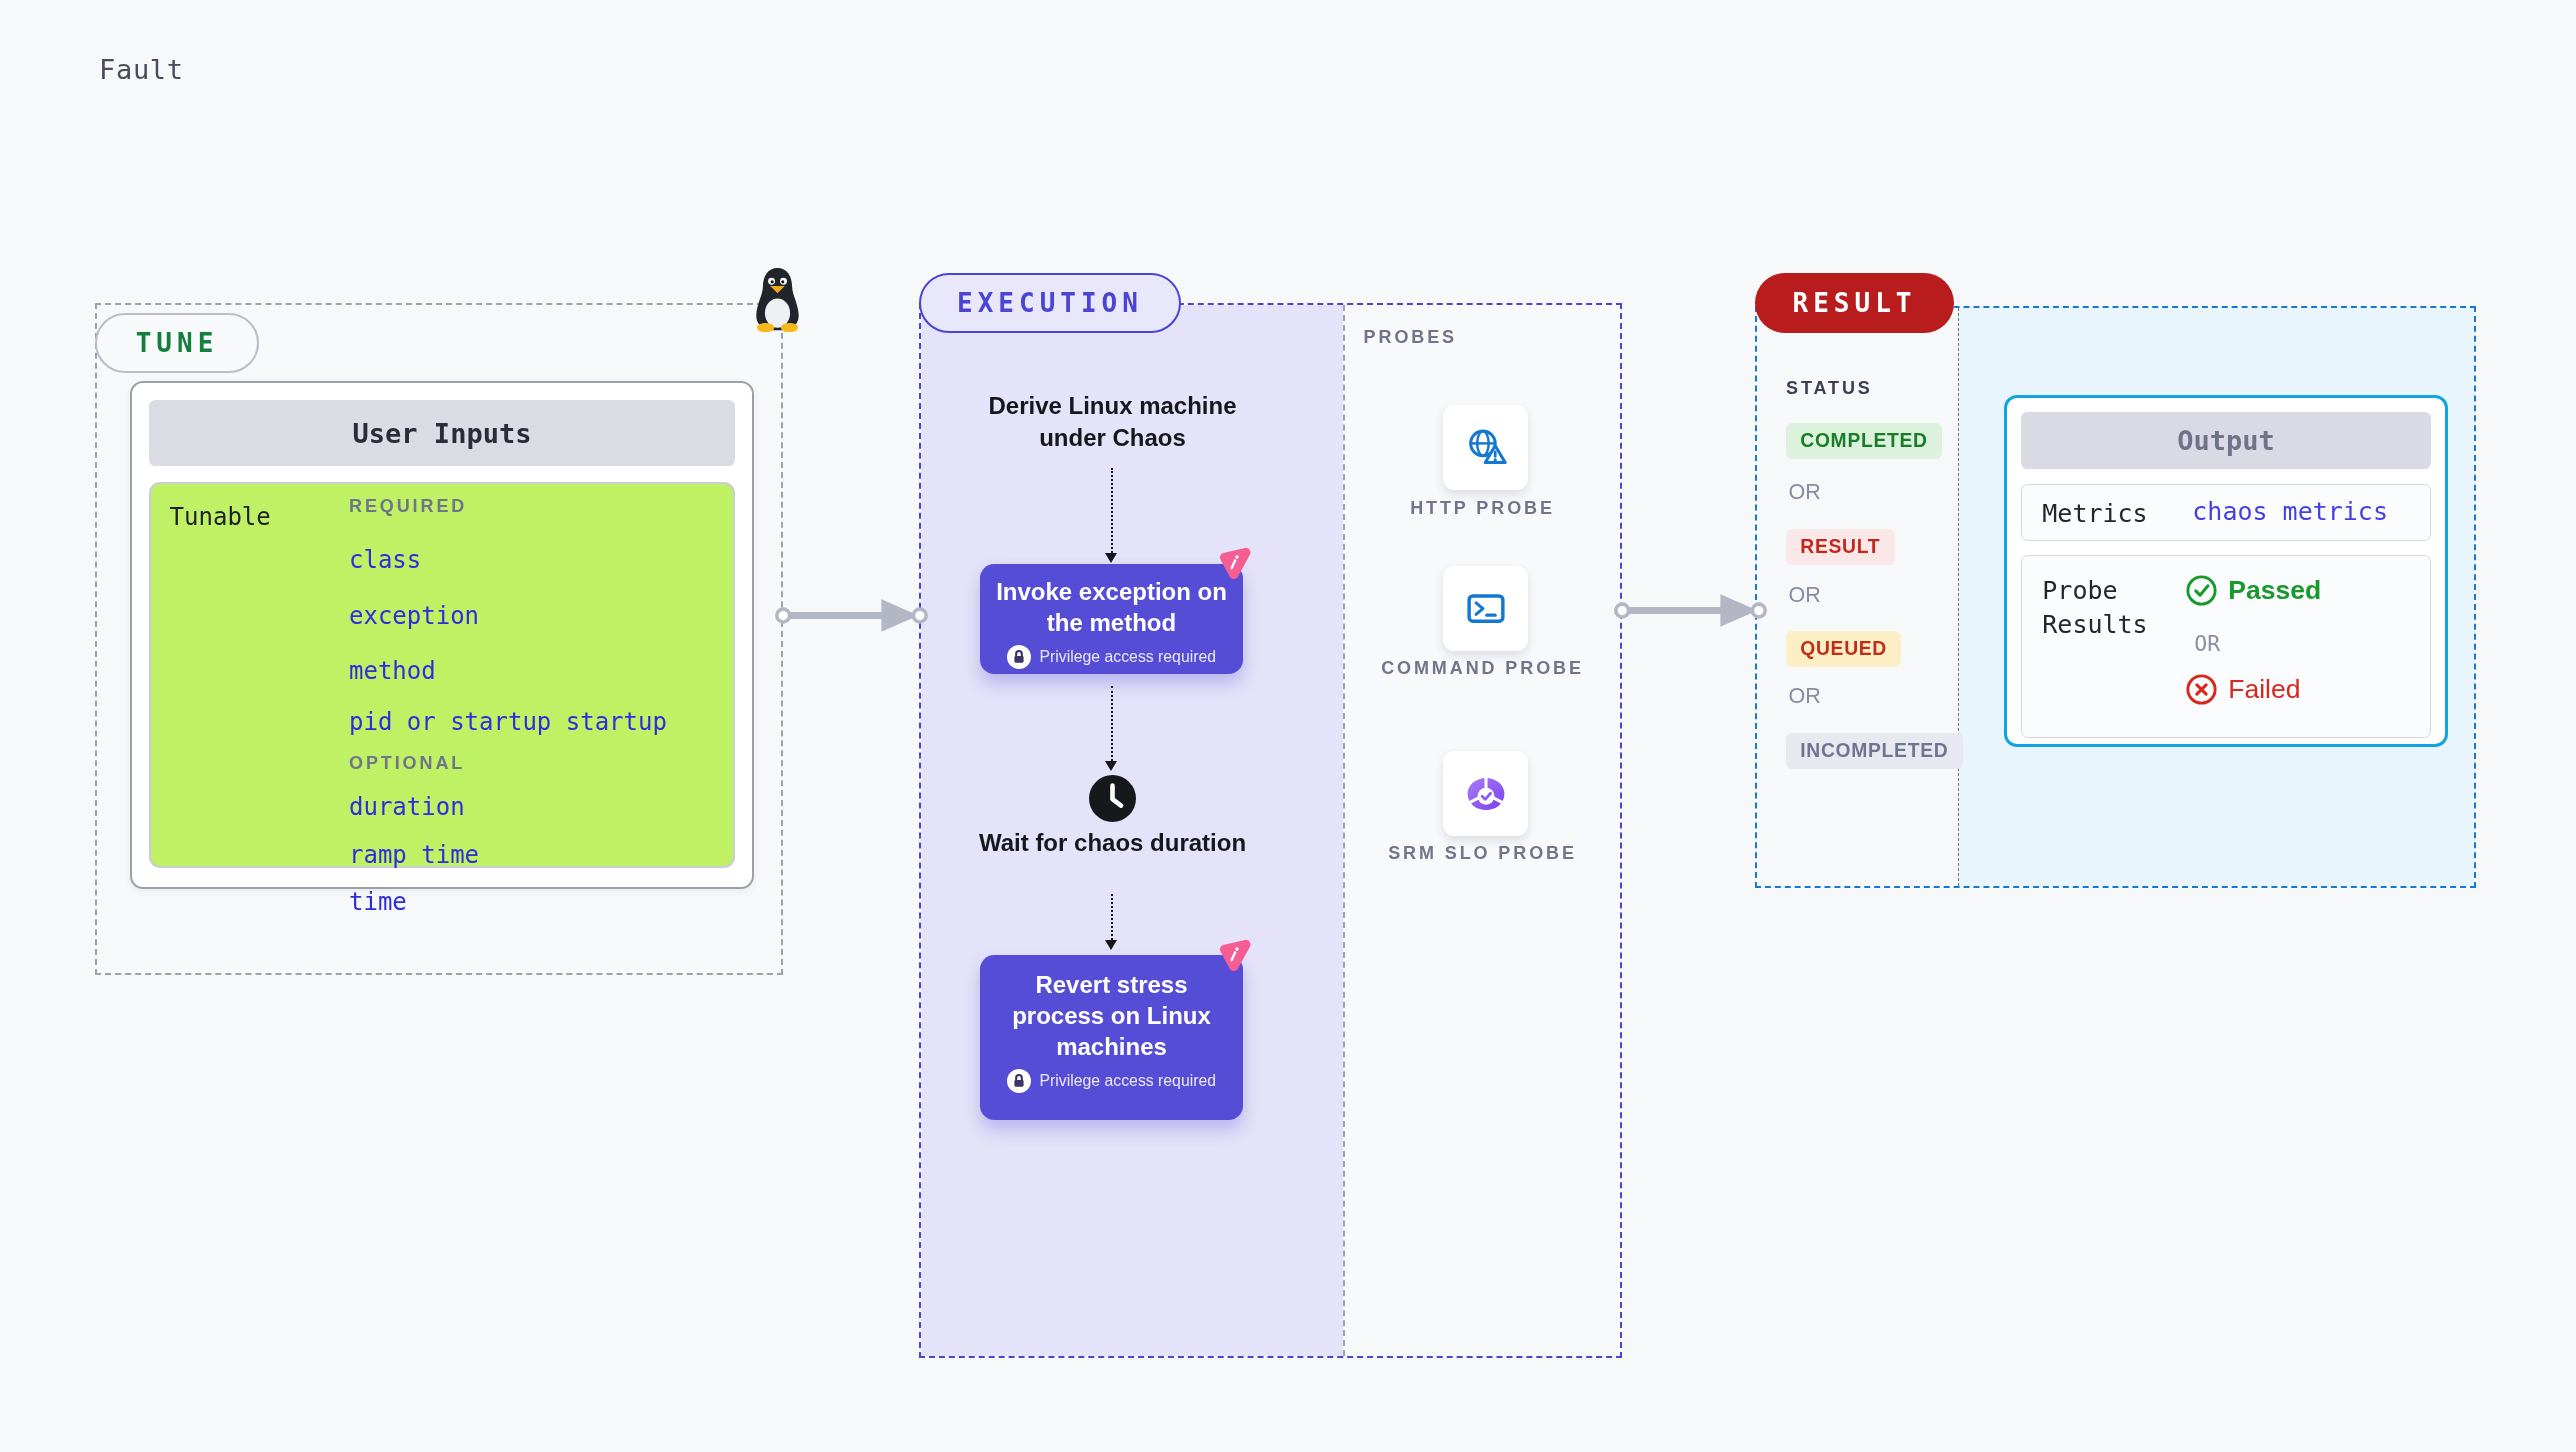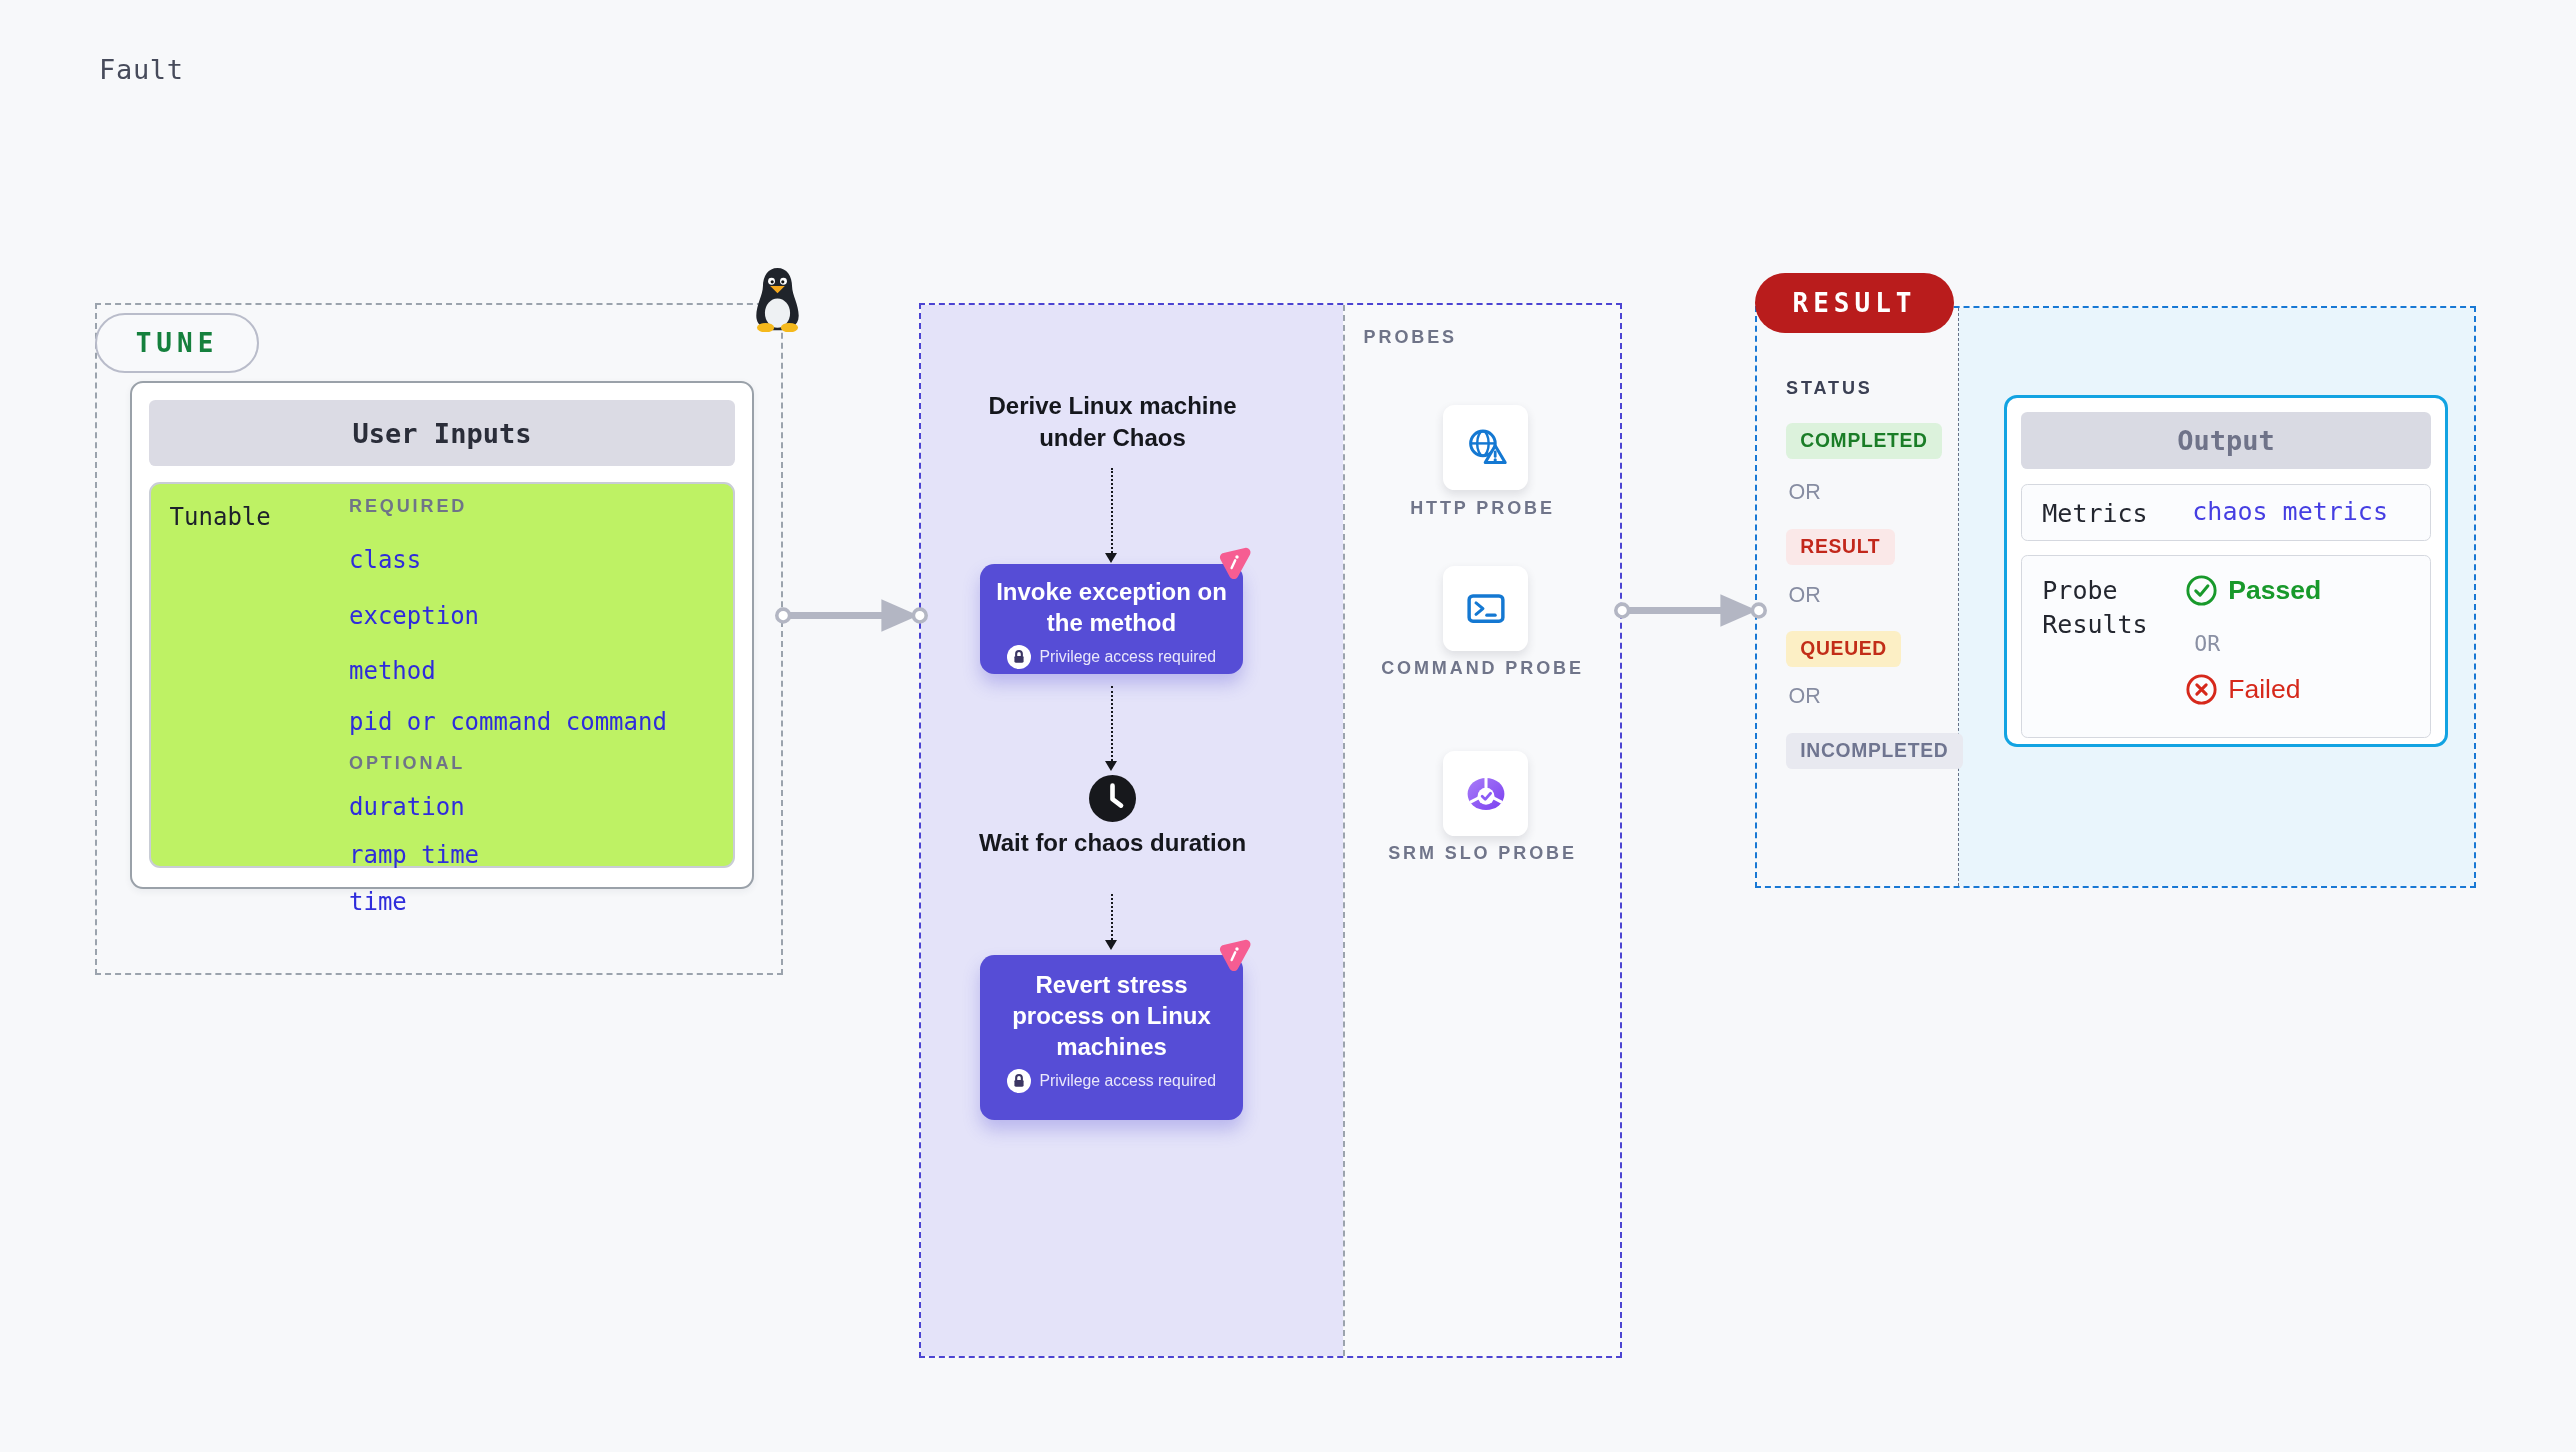--- a/index.html
+++ b/index.html
@@ -102,21 +102,21 @@
   </svg>
 
   <div class="abs ui-card">
     <div class="abs ui-header mono">User Inputs</div>
     <div class="abs ui-panel">
       <div class="abs mono tunable-label">Tunable</div>
       <div class="abs seclabel" style="left:198px;top:11.5px;">REQUIRED</div>
       <div class="abs mono tun-item" style="top:62px;">class</div>
       <div class="abs mono tun-item" style="top:118px;">exception</div>
       <div class="abs mono tun-item" style="top:173px;">method</div>
-      <div class="abs mono tun-item" style="top:224px;">pid or command command</div>
+      <div class="abs mono tun-item" style="top:224px;">pid or startup startup</div>
       <div class="abs seclabel" style="left:198px;top:269px;">OPTIONAL</div>
       <div class="abs mono tun-item" style="top:309px;">duration</div>
       <div class="abs mono tun-item" style="top:357px;">ramp time</div>
       <div class="abs mono tun-item" style="top:404px;">time</div>
     </div>
   </div>
 
   <svg class="abs flow-arrow" style="left:774px;top:597px;" width="155" height="37" viewBox="0 0 216 52">
     <line x1="14" y1="26" x2="152" y2="26" stroke="#b3b6c3" stroke-width="10"></line>
     <polygon points="150,3 150,49 202,26" fill="#b3b6c3"></polygon>
@@ -221,20 +221,21 @@
           <path d="M30 30 L30 8" stroke="#ffffff" stroke-width="4"></path>
           <path d="M30 30 L51 41" stroke="#ffffff" stroke-width="4"></path>
           <path d="M30 30 L9 41" stroke="#ffffff" stroke-width="4"></path>
           <circle cx="30" cy="33" r="11" fill="#ffffff"></circle>
           <path d="M25 33 l4 4 7 -8" stroke="#8b5cf6" stroke-width="3.6" fill="none" stroke-linecap="round" stroke-linejoin="round"></path>
         </svg>
       </div>
       <div class="abs probe-name" style="top:537px;">SRM SLO PROBE</div>
     </div>
   </div>
+  <div class="abs pill pill-exec mono">EXECUTION</div>
 
   <svg class="abs flow-arrow" style="left:1613px;top:592px;" width="155" height="37" viewBox="0 0 216 52">
     <line x1="14" y1="26" x2="152" y2="26" stroke="#b3b6c3" stroke-width="10"></line>
     <polygon points="150,3 150,49 202,26" fill="#b3b6c3"></polygon>
     <circle cx="12" cy="26" r="9" fill="#ffffff" stroke="#b3b6c3" stroke-width="5"></circle>
     <circle cx="204" cy="26" r="9" fill="#ffffff" stroke="#b3b6c3" stroke-width="5"></circle>
   </svg>
 
   <div class="abs result-box">
     <div class="abs result-cyan"></div>

